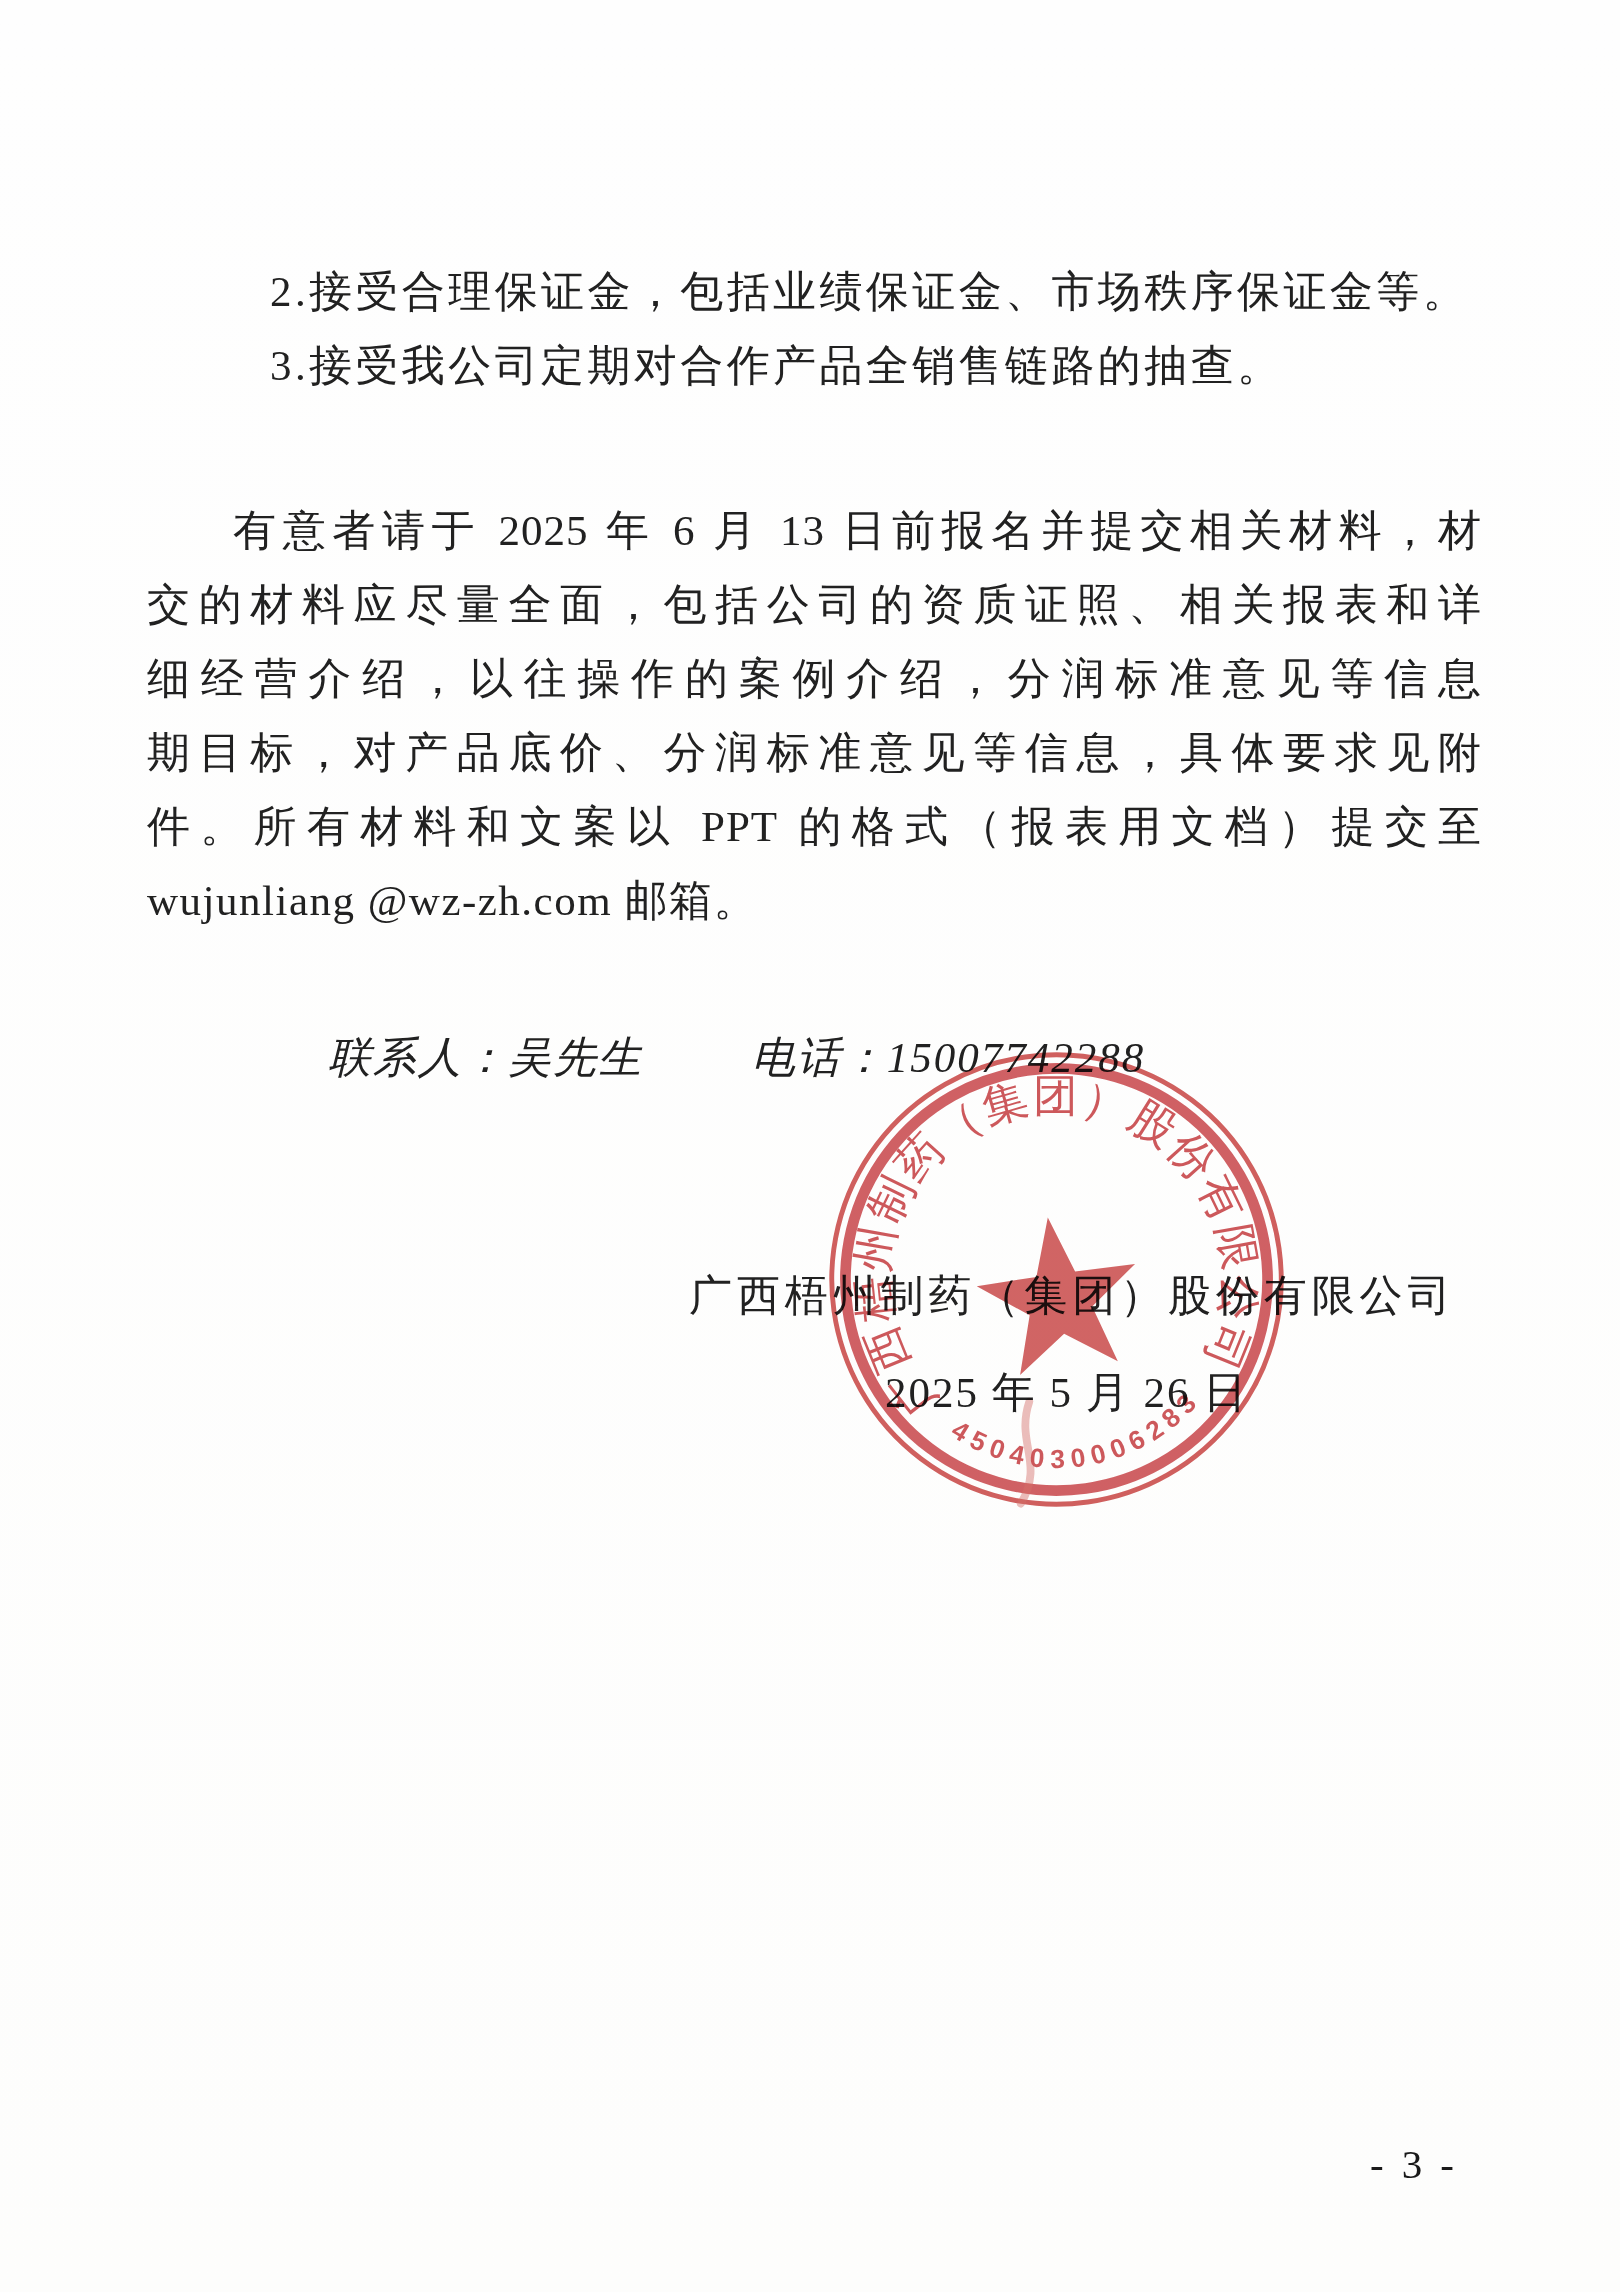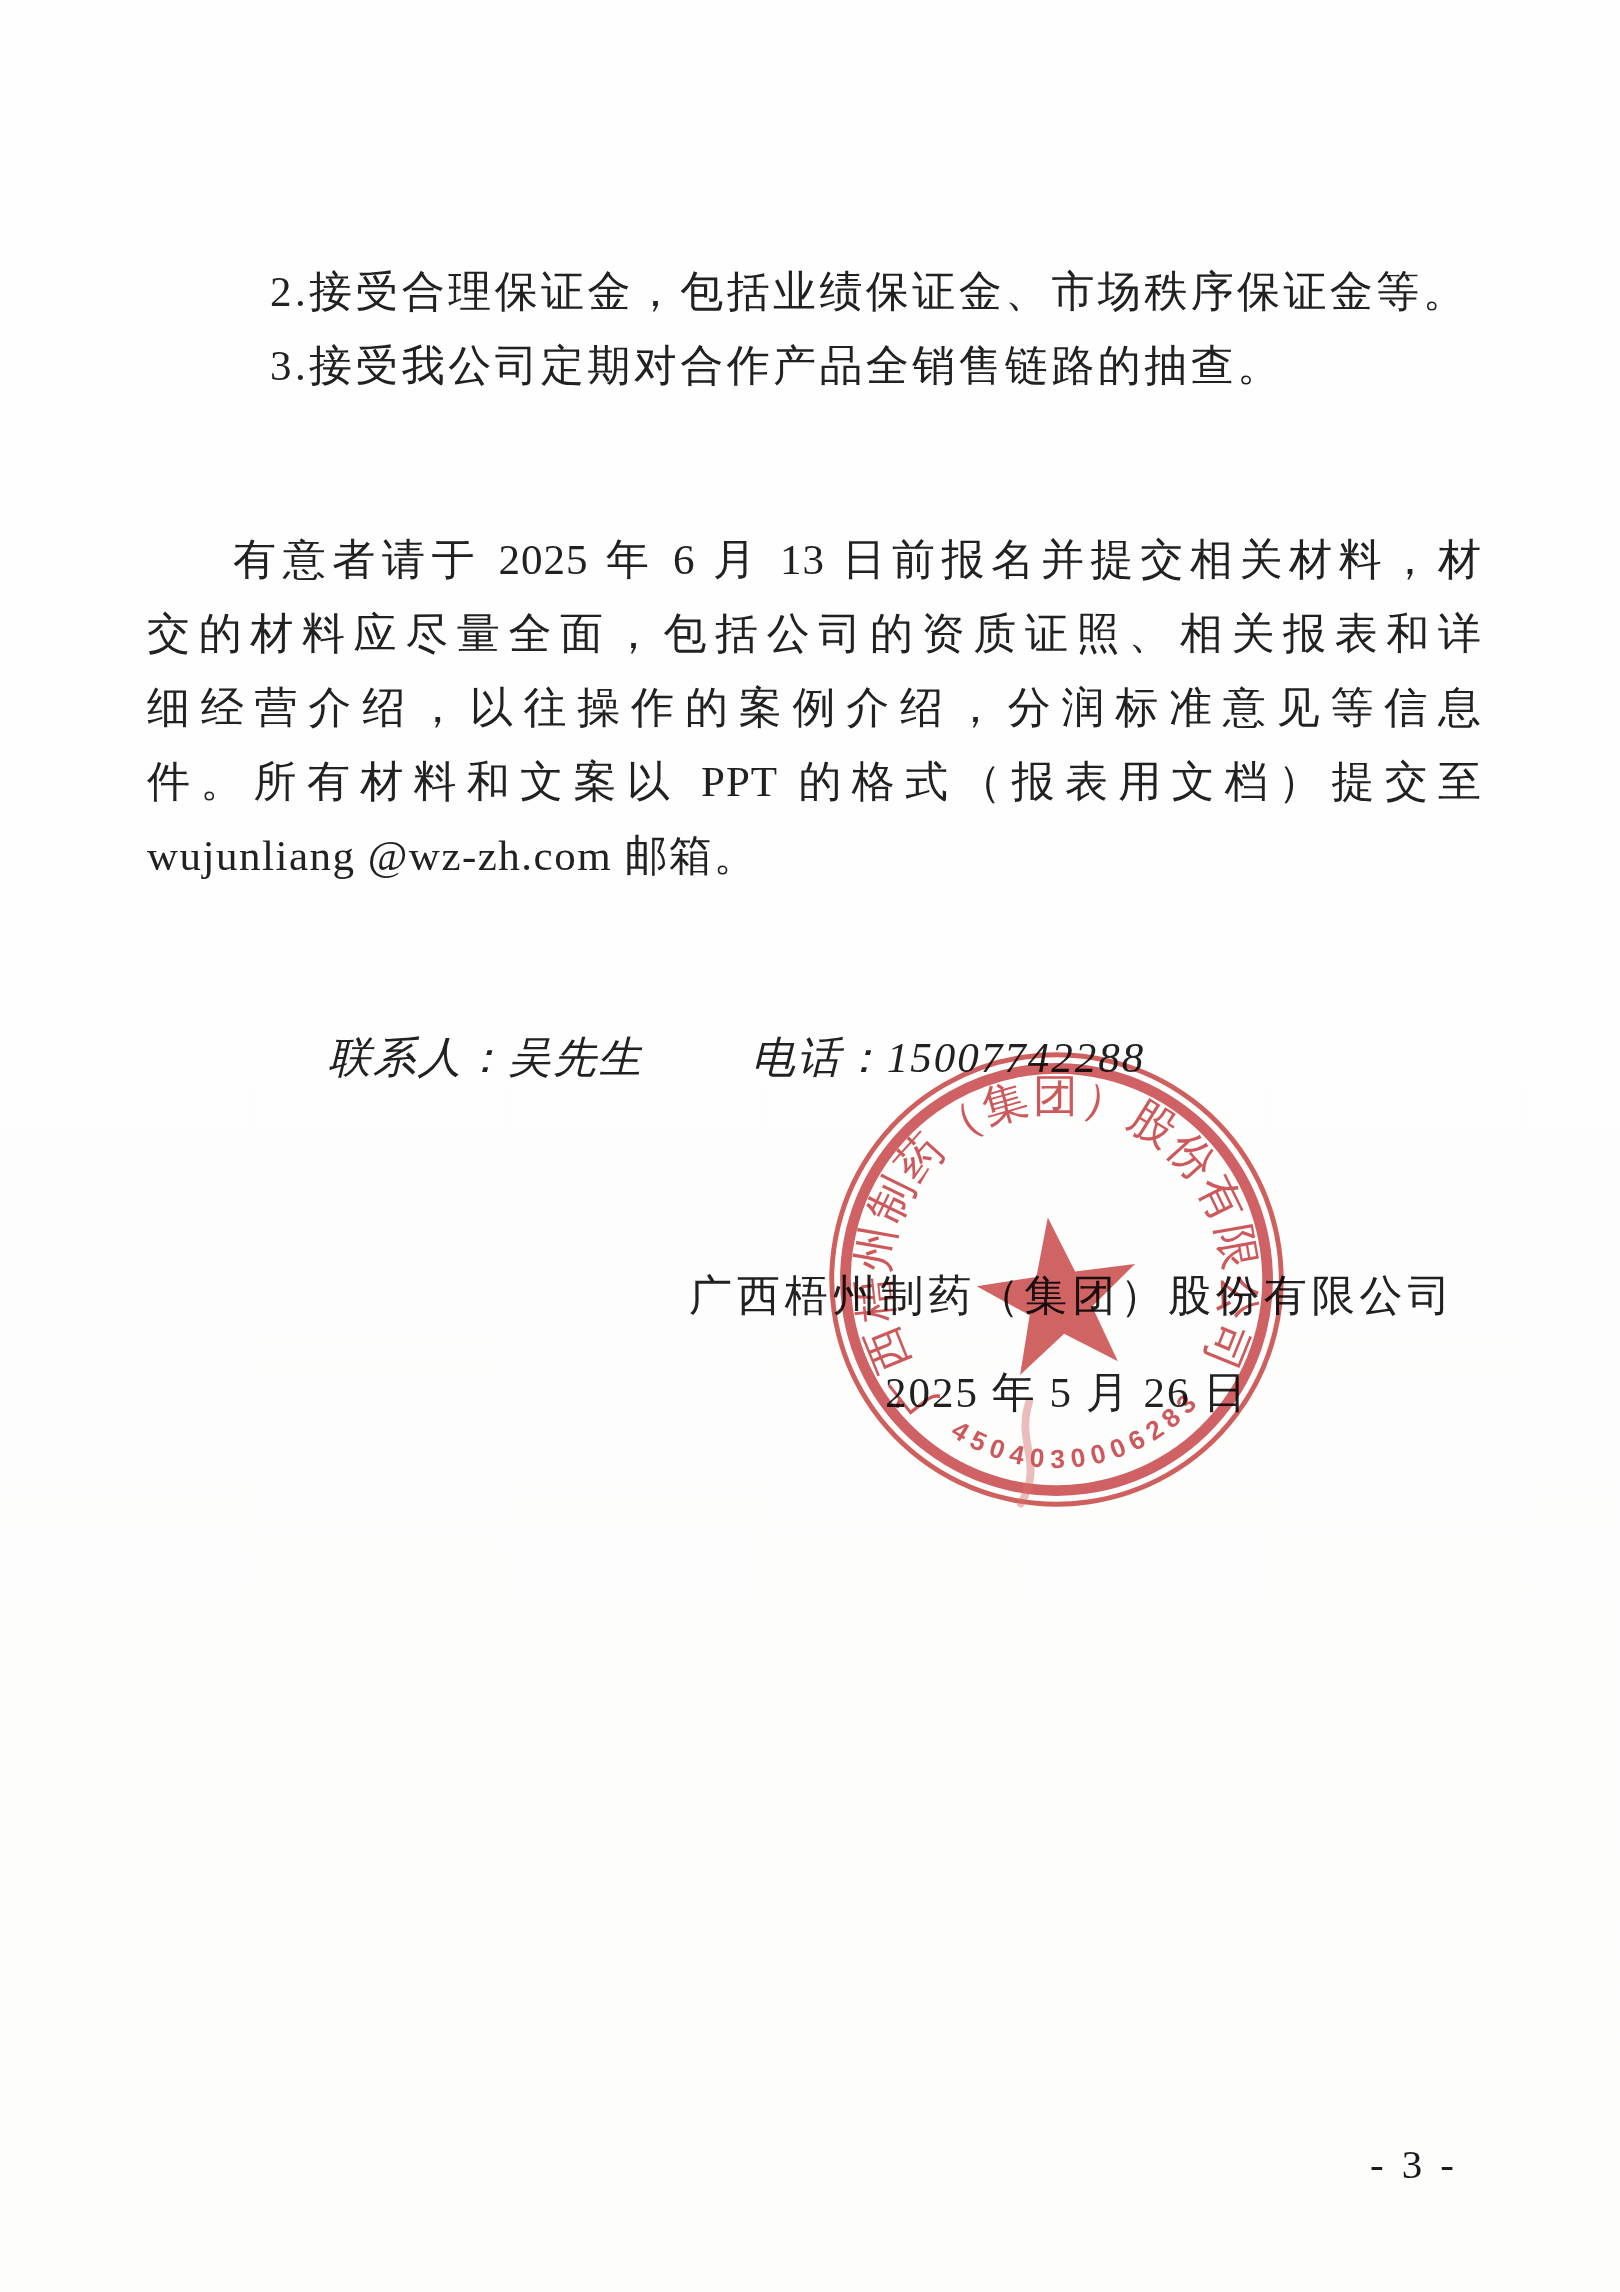--- a/index.html
+++ b/index.html
@@ -21,21 +21,21 @@
     color:#212121;
     white-space:nowrap;
   }
   .list-line{
     left:242px;
     letter-spacing:3.4px;
     margin-left:28px;
   }
   .para{
     position:absolute;
-    left:147px;top:523px;width:1335px;
+    left:147px;top:494px;width:1335px;
     font-size:43px;line-height:74px;color:#212121;
   }
   .para-line{
     text-align:justify;
     text-align-last:justify;
     letter-spacing:1px;
     height:74px;
   }
   .para-line.first{ text-indent:86px; }
   .para-line.last{ text-align-last:left; letter-spacing:1.5px;font-family:Liberation Serif, serif; }
@@ -72,20 +72,21 @@
 <div class="page">
 
   <div class="line list-line" style="top:263px;">2.接受合理保证金，包括业绩保证金、市场秩序保证金等。</div>
 
   <div class="line list-line" style="top:337px;">3.接受我公司定期对合作产品全销售链路的抽查。</div>
 
   <div class="para">
     <div class="para-line first">有意者请于 2025 年 6 月 13 日前报名并提交相关材料，材</div>
     <div class="para-line">交的材料应尽量全面，包括公司的资质证照、相关报表和详</div>
     <div class="para-line">细经营介绍，以往操作的案例介绍，分润标准意见等信息</div>
+    <div class="para-line">期目标，对产品底价、分润标准意见等信息，具体要求见附</div>
     <div class="para-line">件。所有材料和文案以 PPT 的格式（报表用文档）提交至</div>
     <div class="para-line last">wujunliang @wz-zh.com 邮箱。</div>
   </div>
 
   <div class="contact">
     <span class="person">
       <span>联系人：</span><span>吴先生</span>
     </span>
     <span class="phone">
       <span>电话：</span><span>15007742288</span>

